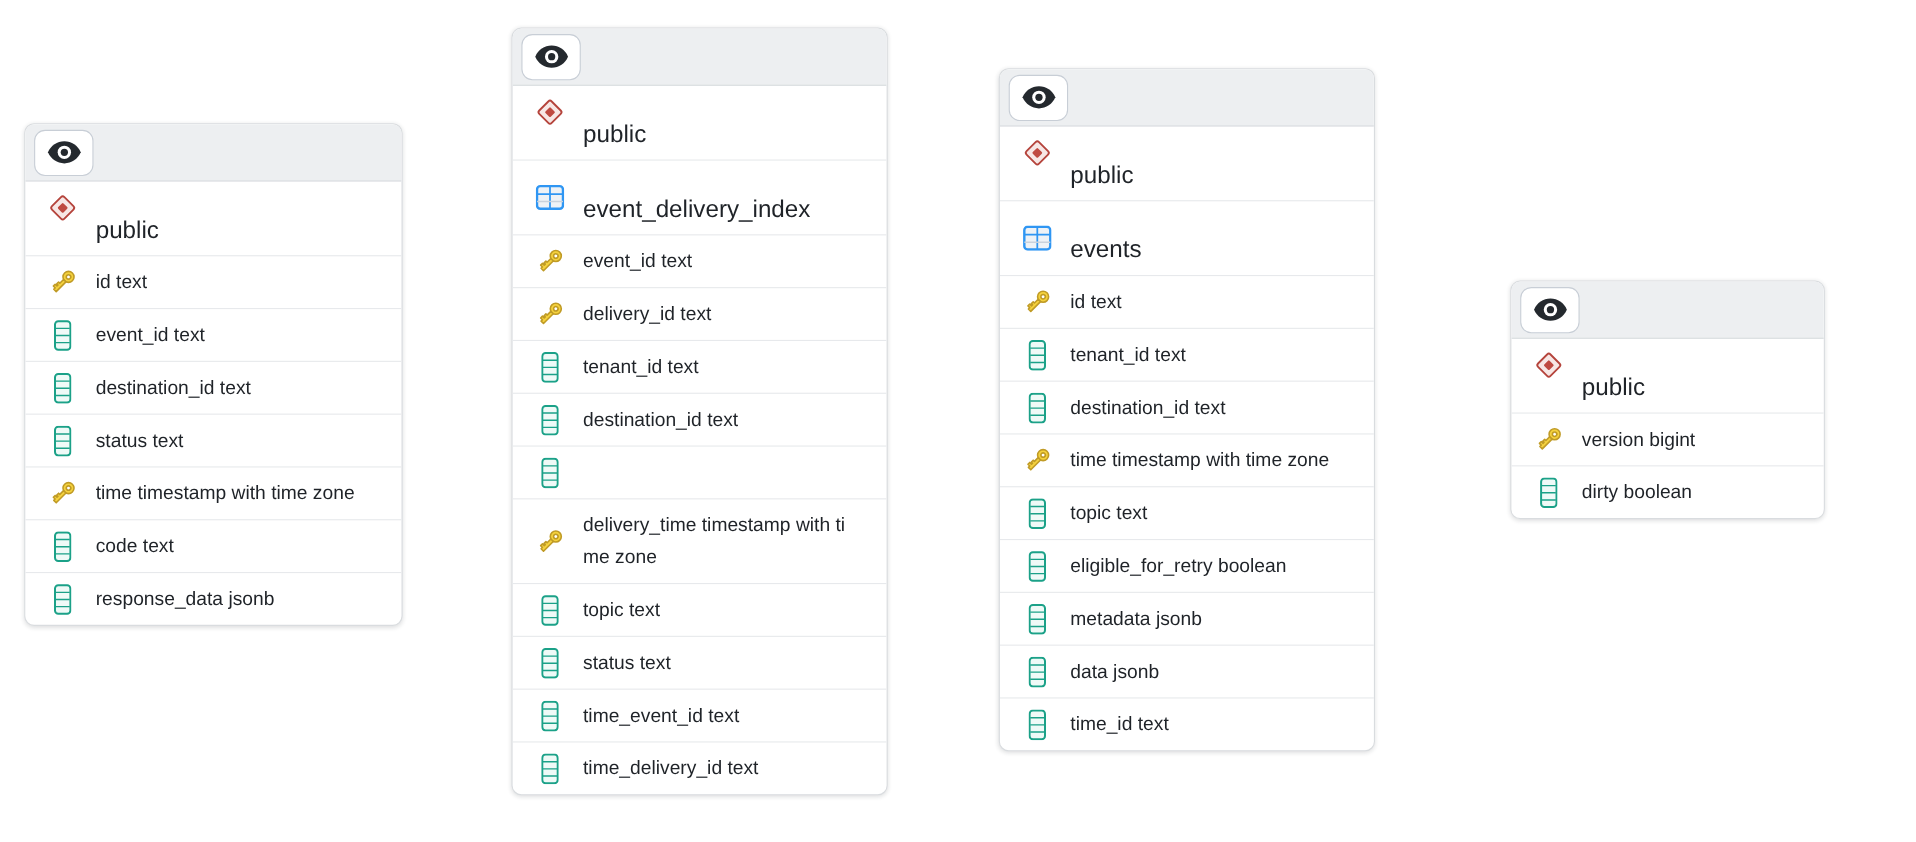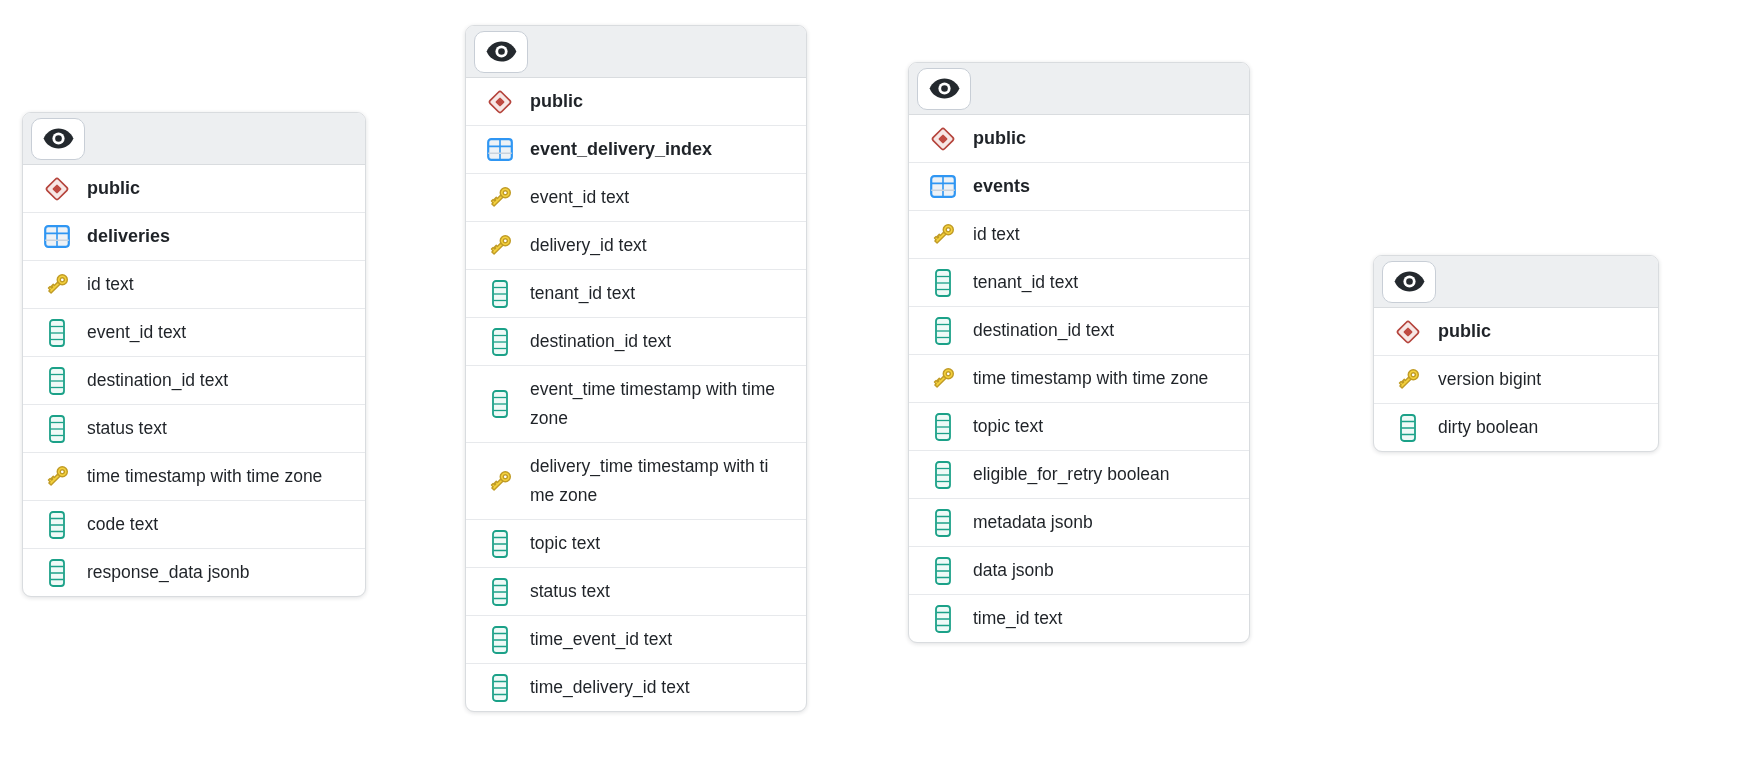--- a/index.html
+++ b/index.html
@@ -53,21 +53,21 @@
     display:flex; align-items:center; justify-content:center;
     margin-right:16px;
   }
   .row-label {
     font-size:17.5px;
     line-height:29px;
     color:var(--text,#1f2328);
     word-break:break-all;
     min-width:0;
   }
-  .row.bold .row-label { font-weight:700; font-size:18px; }
+  .row.bold .row-label { font-weight:400; font-size:22px;margin-top:20px; }
 </style>
 </head>
 <body>
 
 <div id="canvas">
     <section class="card">
     <div class="card-header">
       <button class="eye-btn" type="button">
         <svg viewBox="0 0 30 20" width="31" height="21" aria-hidden="true">
           <path d="M15 0.3 C8.6 0.3 3.1 4 0.6 10 C3.1 16 8.6 19.7 15 19.7 C21.4 19.7 26.9 16 29.4 10 C26.9 4 21.4 0.3 15 0.3 Z" fill="var(--eye)"></path>
@@ -80,31 +80,20 @@
       <span class="icon-slot">
         <svg viewBox="0 0 26 26" width="26" height="26" aria-hidden="true">
           <g transform="rotate(45 13 13)">
             <rect x="5" y="5" width="16" height="16" rx="2.2" fill="var(--schema-fill)" stroke="var(--schema-stroke)" stroke-width="1.7"></rect>
             <rect x="9.6" y="9.6" width="6.8" height="6.8" rx="1" fill="var(--schema-core)"></rect>
           </g>
         </svg>
       </span>
       <span class="row-label">public</span>
     </div>
-    <div class="row bold">
-      <span class="icon-slot">
-        <svg viewBox="0 0 26 23" width="26" height="23" aria-hidden="true">
-          <rect x="1.2" y="1.2" width="23.6" height="20.6" rx="3" fill="var(--table-fill)" stroke="var(--table-stroke)" stroke-width="2.2"></rect>
-          <line x1="13" y1="1.2" x2="13" y2="21.8" stroke="var(--table-stroke)" stroke-width="1.6"></line>
-          <line x1="1.2" y1="8.4" x2="24.8" y2="8.4" stroke="var(--table-stroke)" stroke-width="1.6"></line>
-          <line x1="1.2" y1="15.2" x2="24.8" y2="15.2" stroke="var(--table-grid)" stroke-width="1.4"></line>
-        </svg>
-      </span>
-      <span class="row-label">deliveries</span>
-    </div>
   <div class="row">
     <span class="icon-slot">
           <svg viewBox="0 0 28 28" width="27" height="27" aria-hidden="true">
     <g transform="rotate(45 14 14)" fill="var(--key-fill)" stroke="var(--key-stroke)" stroke-width="1.5" stroke-linejoin="round">
       <path fill-rule="evenodd" d="M14 1.8 a5.2 5.2 0 1 0 0.001 10.4 a5.2 5.2 0 0 0 -0.001 -10.4 Z M14 4.9 a2.1 2.1 0 1 1 -0.001 4.2 a2.1 2.1 0 0 1 0.001 -4.2 Z"></path>
       <path d="M12.4 12 L15.6 12 L15.6 25 L12.4 25 L12.4 23.2 L10 23.2 L10 20.8 L12.4 20.8 L12.4 19.4 L10.8 19.4 L10.8 17 L12.4 17 Z"></path>
     </g>
   </svg>
         </span>
     <span class="row-label">id text</span>
@@ -254,21 +243,20 @@
   </div>
       <div class="row">
     <span class="icon-slot">
           <svg viewBox="0 0 16 28" width="16" height="28" aria-hidden="true">
     <rect x="1" y="1" width="14" height="26" rx="3" fill="var(--column-fill)" stroke="var(--column-stroke)" stroke-width="1.8"></rect>
     <line x1="1.6" y1="7.5" x2="14.4" y2="7.5" stroke="var(--column-stroke)" stroke-width="1.3"></line>
     <line x1="1.6" y1="14" x2="14.4" y2="14" stroke="var(--column-stroke)" stroke-width="1.3"></line>
     <line x1="1.6" y1="20.5" x2="14.4" y2="20.5" stroke="var(--column-stroke)" stroke-width="1.3"></line>
   </svg>
         </span>
-    <span class="row-label">event_time timestamp with time zone</span>
   </div>
       <div class="row">
     <span class="icon-slot">
           <svg viewBox="0 0 28 28" width="27" height="27" aria-hidden="true">
     <g transform="rotate(45 14 14)" fill="var(--key-fill)" stroke="var(--key-stroke)" stroke-width="1.5" stroke-linejoin="round">
       <path fill-rule="evenodd" d="M14 1.8 a5.2 5.2 0 1 0 0.001 10.4 a5.2 5.2 0 0 0 -0.001 -10.4 Z M14 4.9 a2.1 2.1 0 1 1 -0.001 4.2 a2.1 2.1 0 0 1 0.001 -4.2 Z"></path>
       <path d="M12.4 12 L15.6 12 L15.6 25 L12.4 25 L12.4 23.2 L10 23.2 L10 20.8 L12.4 20.8 L12.4 19.4 L10.8 19.4 L10.8 17 L12.4 17 Z"></path>
     </g>
   </svg>
         </span>

